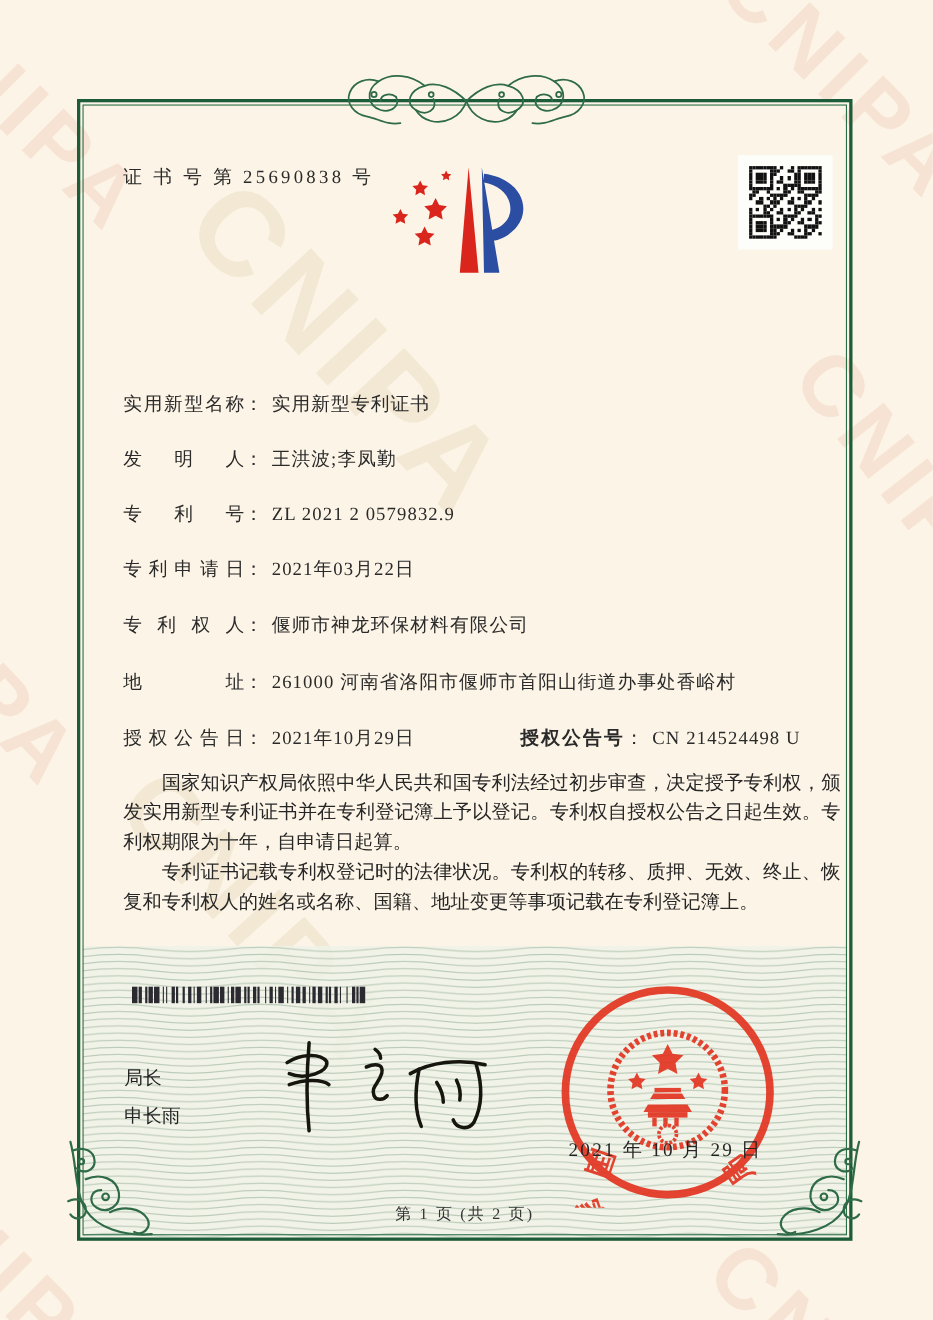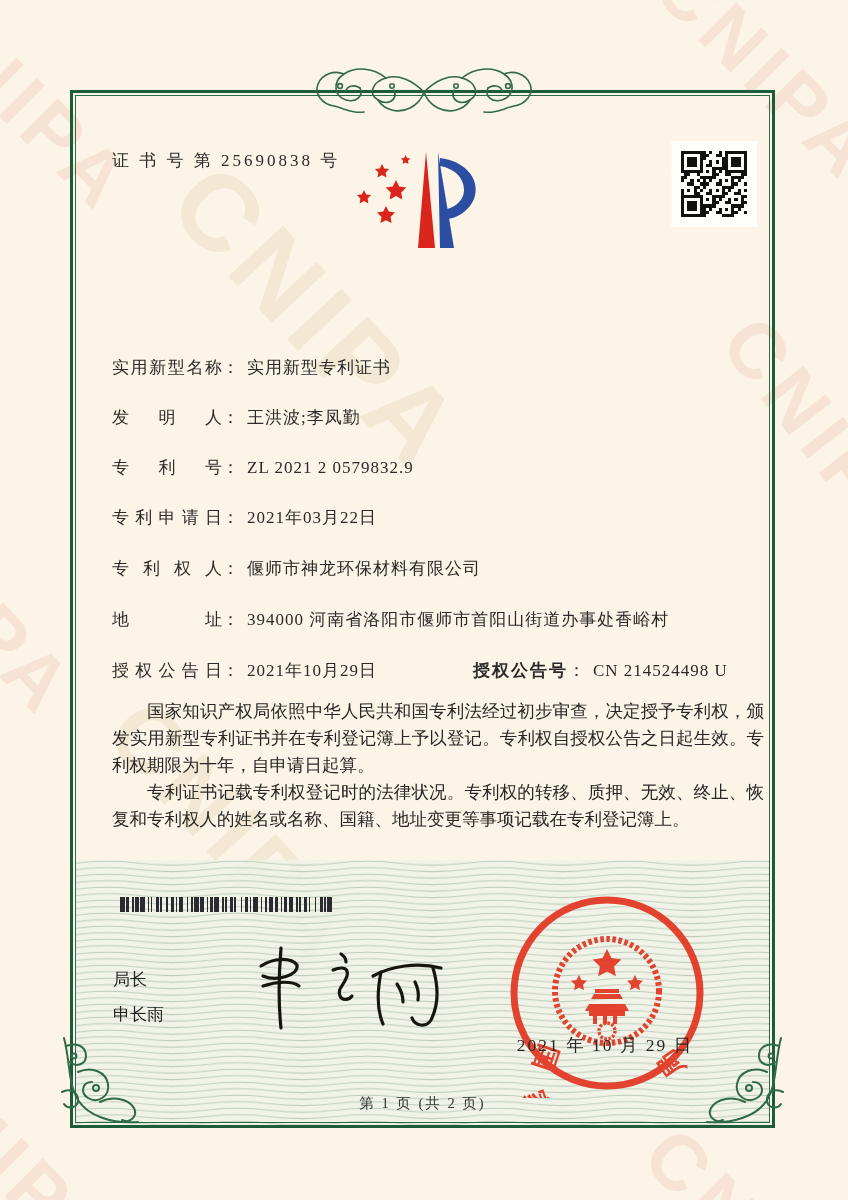--- a/index.html
+++ b/index.html
@@ -625,21 +625,21 @@
         <span>专</span>
         <span>利</span>
         <span>权</span>
         <span>人</span>
       </span><span class="fcolon">：</span><span class="fval">偃师市神龙环保材料有限公司</span>
   </div>
   <div class="frow" style="top:608px;">
     <span class="flabel">
         <span>地</span>
         <span>址</span>
-      </span><span class="fcolon">：</span><span class="fval">394000 河南省洛阳市偃师市首阳山街道办事处香峪村</span>
+      </span><span class="fcolon">：</span><span class="fval">261000 河南省洛阳市偃师市首阳山街道办事处香峪村</span>
   </div>
   <div class="frow" style="top:659px;">
     <span class="flabel">
         <span>授</span>
         <span>权</span>
         <span>公</span>
         <span>告</span>
         <span>日</span>
       </span><span class="fcolon">：</span><span class="fval">2021年10月29日</span><span class="fsub"><span style="letter-spacing:2px;font-weight:bold;">授权公告号</span><span class="fcolon">：</span><span class="fval">CN 214524498 U</span></span>
   </div>

